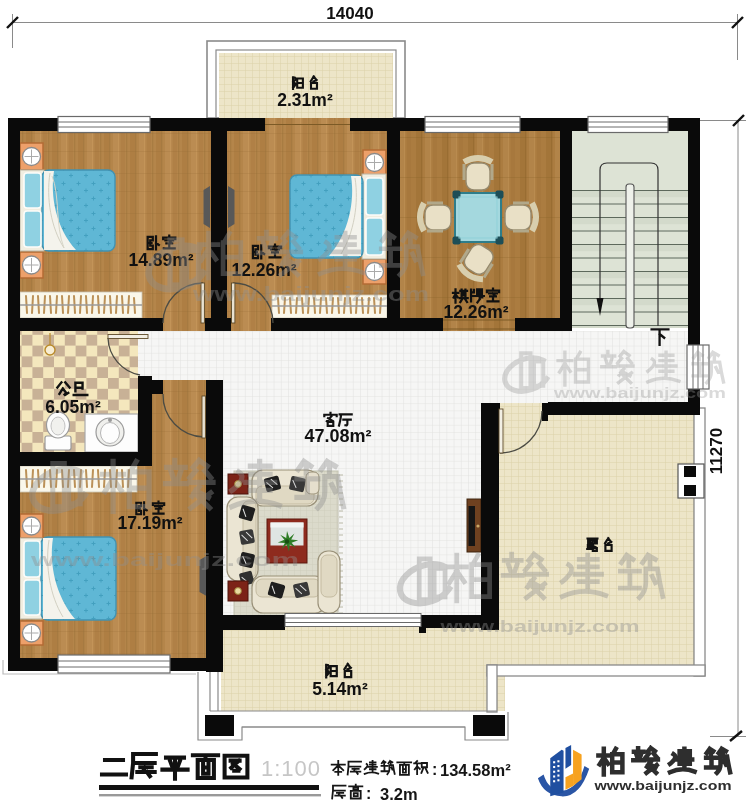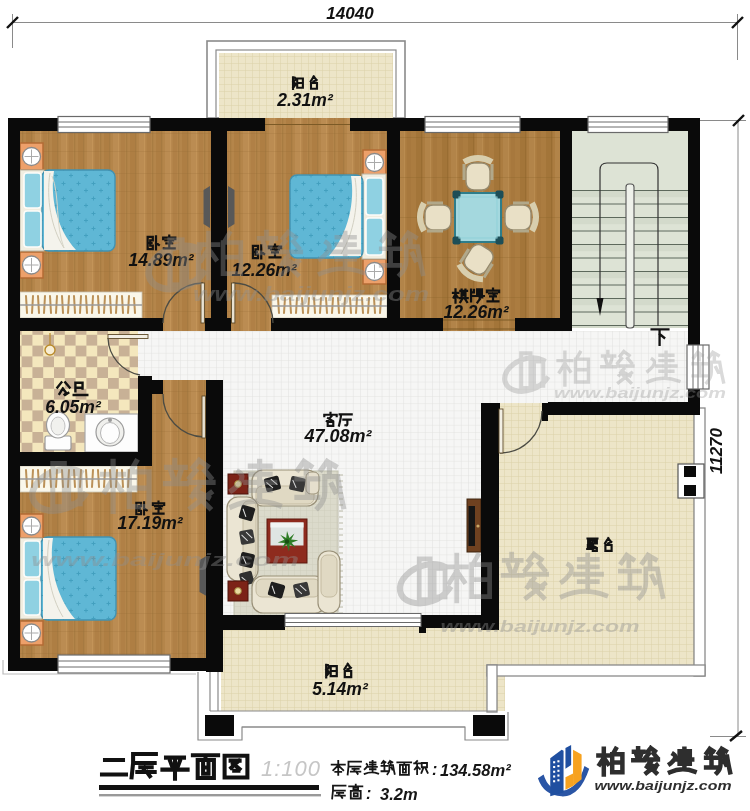--- a/index.html
+++ b/index.html
@@ -1,16 +1,16 @@
 <!DOCTYPE html>
 <html><head>
 <meta charset="utf-8">
 <style>
 html,body{margin:0;padding:0;background:#fff;}
-#plan{position:relative;width:750px;height:811px;overflow:hidden;font-family:"Liberation Sans",sans-serif;font-style:italic;}
+#plan{position:relative;width:750px;height:811px;overflow:hidden;font-family:"Liberation Sans",sans-serif;}
 text{font-family:"Liberation Sans",sans-serif;}
 </style>
 </head>
 <body>
 
 <div id="plan">
 <svg width="750" height="811" viewBox="0 0 750 811" xmlns="http://www.w3.org/2000/svg">
 <defs>
 
 <pattern id="wood" width="26" height="40" patternUnits="userSpaceOnUse">

